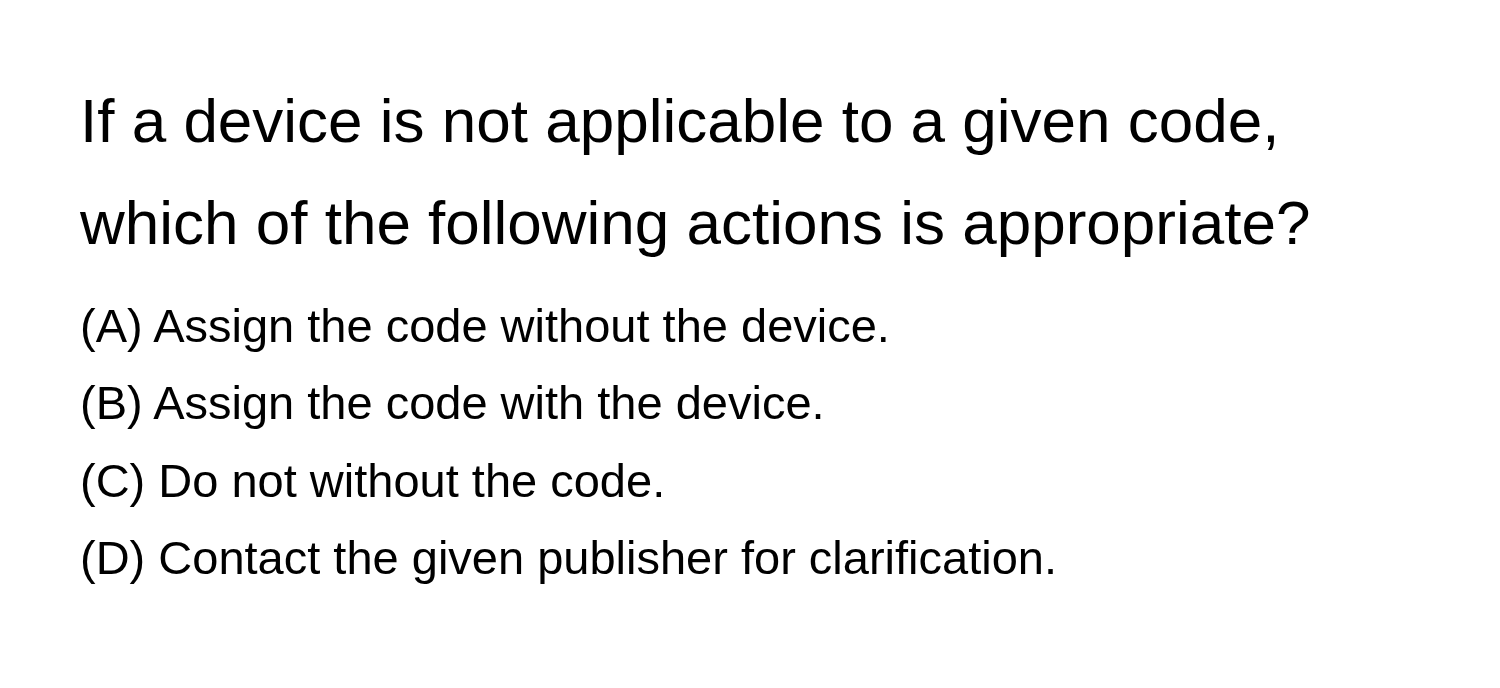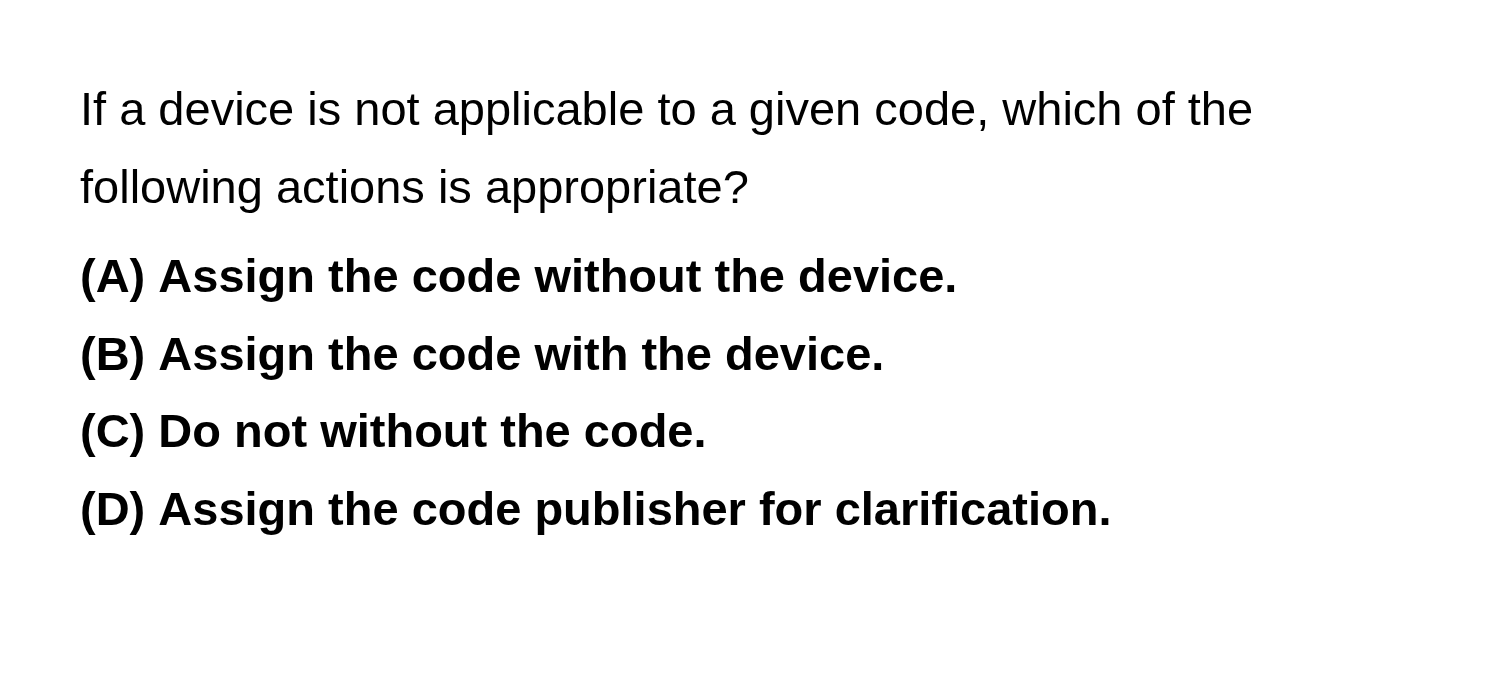--- a/index.html
+++ b/index.html
@@ -1,29 +1,28 @@
 <!DOCTYPE html>
 <html><head>
   <meta charset="utf-8">
   <style>
     * {
       margin: 0;
       padding: 0;
       box-sizing: border-box;
-      font-weight: bold;
     }
     body {
       width: 1500px;
       height: 688px;
       background-color: #ffffff;
       font-family: -apple-system, BlinkMacSystemFont, "Segoe UI", Helvetica, Arial, sans-serif;
       padding: 70px 80px;
     }
     .question-text {
-      font-size: 47px;
+      font-size: 62px;
       line-height: 1.65;
       color: #000000;
       font-weight: 400;
       margin-bottom: 12px;
     }
     .options {
       display: flex;
       flex-direction: column;
     }
     .option {
@@ -46,15 +45,15 @@
   <div class="option">
     <span>(B)</span>
     <span>Assign the code with the device.</span>
   </div>
   <div class="option">
     <span>(C)</span>
     <span>Do not without the code.</span>
   </div>
   <div class="option">
     <span>(D)</span>
-    <span>Assign the code publisher for clarification.</span>
+    <span>Contact the given publisher for clarification.</span>
   </div>
 </div>
 
 </body></html>

